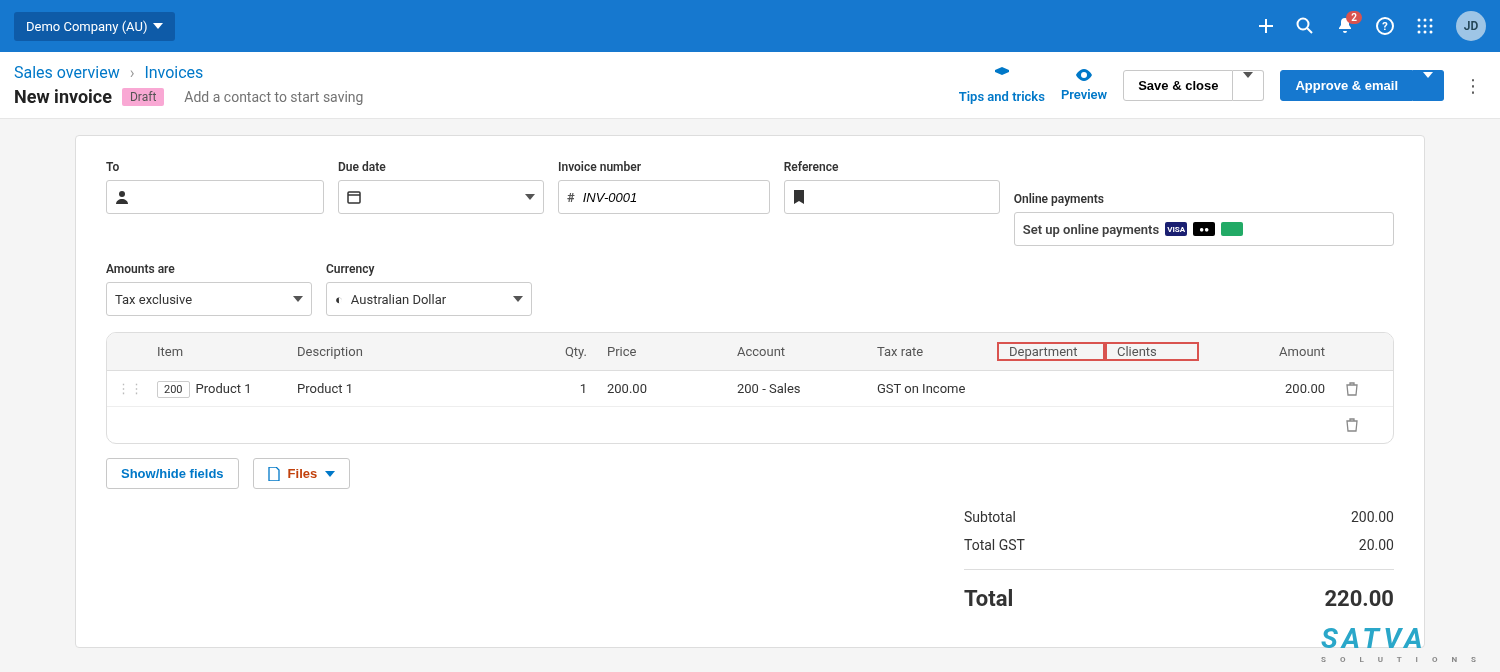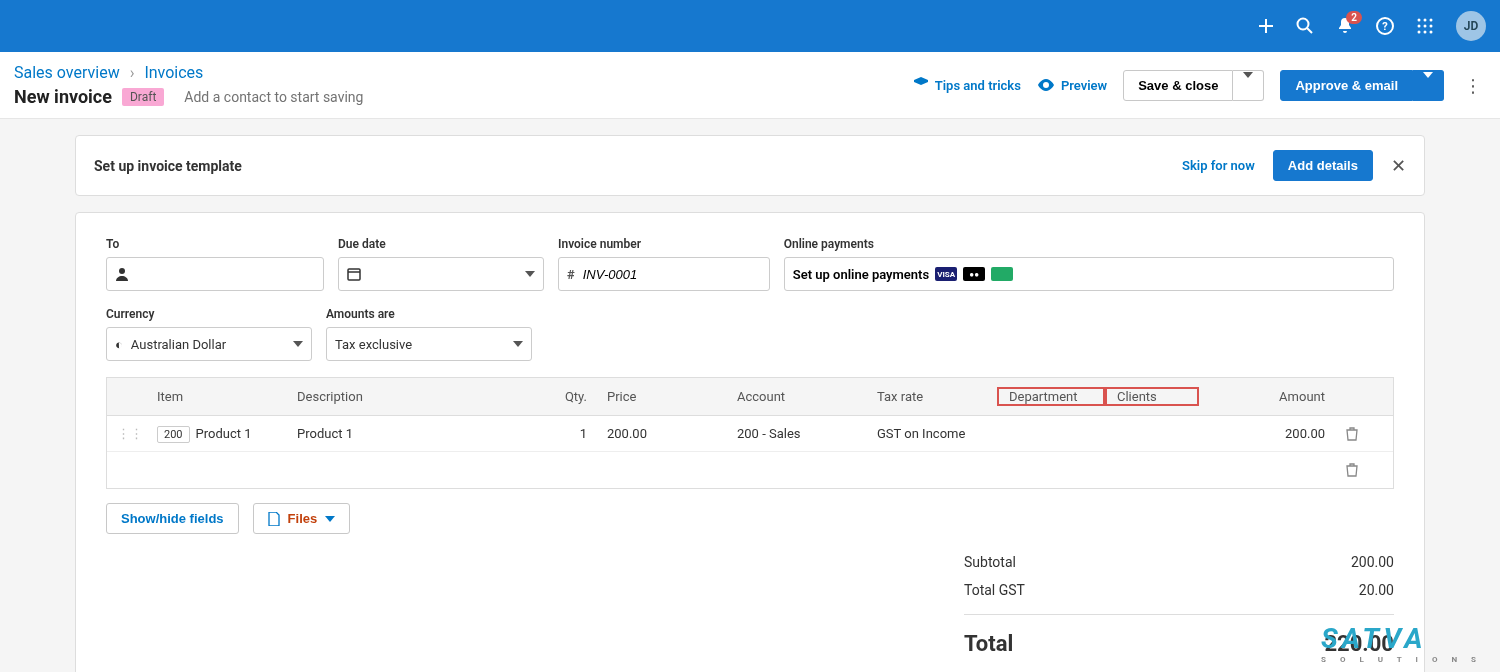--- a/index.html
+++ b/index.html
@@ -13,21 +13,21 @@
 .avatar { width: 30px; height: 30px; border-radius: 50%; background: #9ec5e6; display:flex; align-items:center; justify-content:center; font-size:12px; font-weight:600; color:#245; }
 .subbar { background: #fff; height: 67px; display:flex; align-items:center; padding: 0 14px; border-bottom:1px solid #e6e6e6; }
 .crumbs { font-size:16px; color:#0078c8; }
 .crumbs .sep { color:#999; margin: 0 6px; }
 .title-row { display:flex; align-items:center; gap:10px; margin-top:4px;}
 .page-title { font-size:18px; font-weight:700; color:#222; }
 .draft-badge { background:#f9a8d4; color:#555; padding:2px 8px; border-radius:2px; font-size:12px; }
 .hint { color:#737373; font-size:14px; margin-left:10px;}
 .sub-left { display:flex; flex-direction:column; }
 .sub-right { margin-left:auto; display:flex; align-items:center; gap:16px; }
-.link-action { color:#0078c8; font-weight:600; display:flex; align-items:center; gap:6px; cursor:pointer; font-size:13px; }
+.link-action { color:#0078c8; font-weight:600; display:flex; align-items:center; gap:6px; cursor:pointer; font-size:13px;flex-direction:column; }
 .btn { border:1px solid #c8c8c8; background:#fff; padding:7px 14px; border-radius:3px; font-weight:600; cursor:pointer; font-size:13px; }
 .btn-group { display:flex; }
 .btn-group .btn { border-radius:0; }
 .btn-group .btn:first-child { border-radius:3px 0 0 3px; }
 .btn-group .btn.caret { border-left:0; border-radius:0 3px 3px 0; padding:7px 10px;}
 .btn-primary { background:#1678cf; color:#fff; border-color:#1678cf; }
 .dots-btn { cursor:pointer; color:#555; font-size:18px; padding:0 4px;}
 .content { padding: 16px 75px 30px; }
 .banner { background:#fff; border:1px solid #ddd; border-radius:4px; padding:14px 18px; display:flex; align-items:center; margin-bottom:16px; }
 .banner-title { font-weight:700; font-size:14px; }
@@ -35,21 +35,21 @@
 .close-x { cursor:pointer; font-size:18px; color:#555; }
 .form-card { background:#fff; border:1px solid #ddd; border-radius:4px; padding:24px 30px 30px; }
 .form-row { display:flex; gap:14px; margin-bottom:16px; flex-wrap: nowrap; }
 .field { display:flex; flex-direction:column; }
 .field label { font-weight:600; font-size:12px; color:#333; margin-bottom:6px; }
 .input-wrap { border:1px solid #ccc; border-radius:3px; height:34px; display:flex; align-items:center; padding:0 8px; background:#fff; gap:8px; }
 .input-wrap .caret-d { margin-left:auto; }
 .caret-d { width:0; height:0; border-left:5px solid transparent; border-right:5px solid transparent; border-top:6px solid #555; }
 .caret-d.white { border-top-color:#fff; }
 .input-text { border:0; outline:0; flex:1; font-size:13px;font-style:italic; }
-.table { border:1px solid #ddd; border-radius:0; overflow:hidden; margin-top:4px;}
+.table { border:1px solid #ddd; border-radius:10px; overflow:hidden; margin-top:4px;}
 .thead { background:#f5f5f5; display:flex; height:38px; align-items:center; border-bottom:1px solid #ddd; font-size:13px; color:#555;}
 .th, .td { padding:0 10px; }
 .col-drag{width:40px;flex-shrink:0;}
 .col-item{width:140px;flex-shrink:0;}
 .col-desc{width:240px;flex-shrink:0;}
 .col-qty{width:70px; text-align:right;flex-shrink:0;}
 .col-price{width:130px; text-align:left;flex-shrink:0;}
 .col-acct{width:140px;flex-shrink:0;}
 .col-tax{width:130px;flex-shrink:0;}
 .col-dept{width:108px;flex-shrink:0;}
@@ -66,27 +66,31 @@
 .totals { margin-left:auto; width:430px; margin-top:14px;}
 .tot-row{display:flex; justify-content:space-between; padding:6px 0; font-size:14px;}
 .tot-sep{border-top:1px solid #ddd; margin:10px 0;}
 .tot-total{font-size:22px; font-weight:700;}
 .watermark { position:fixed; right:18px; bottom:8px; font-size:28px; font-weight:700; color:#2aa7c9; letter-spacing:4px; font-style:italic;}
 .watermark small{display:block; font-size:8px; letter-spacing:6px; color:#888; font-style:normal; text-align:right;}
 .mini-icon{display:inline-flex; align-items:center; justify-content:center;}
 .card-brand { width:22px; height:14px; border-radius:2px; font-size:8px; color:#fff; display:inline-flex; align-items:center; justify-content:center; font-weight:700;}
 .visa{background:#1a1f71;} .mc{background:#000;} .other{background:#2a6;} 
 .payments-wrap{border:1px solid #ccc; border-radius:3px; height:34px; display:flex; align-items:center; padding:0 8px; gap:6px;}
-.payments-wrap .link{color:#000000; font-weight:600;}
+.payments-wrap .link{color:#404040; font-weight:600;}
 svg{display:block;}
 </style>
 </head>
 <body>
 
 <div class="topnav">
+  <div class="org-select">
+    <span>Demo Company (AU)</span>
+    <span class="caret-d white"></span>
+  </div>
   <div class="nav-right">
     <span class="mini-icon">
         <svg width="16" height="16" viewBox="0 0 16 16">
           <path d="M7 1h2v6h6v2H9v6H7V9H1V7h6z" fill="#fff"></path>
         </svg>
       </span>
     <span class="mini-icon">
         <svg width="18" height="18" viewBox="0 0 18 18">
           <circle cx="7" cy="7" r="5.5" stroke="#fff" stroke-width="2" fill="none"></circle>
           <path d="M11 11l5 5" stroke="#fff" stroke-width="2"></path>
@@ -158,28 +162,20 @@
     <div class="btn-group">
       <button class="btn btn-primary">Approve &amp; email</button>
       <button class="btn btn-primary caret"><span class="caret-d white"></span></button>
     </div>
     <span class="dots-btn">⋮</span>
   </div>
 </div>
 
 <div class="content">
 
-  <div class="banner">
-    <span class="banner-title">Set up invoice template</span>
-    <div class="banner-right">
-      <span class="link-action" style="font-weight:600;">Skip for now</span>
-      <button class="btn btn-primary">Add details</button>
-      <span class="close-x">✕</span>
-    </div>
-  </div>
 
   <div class="form-card">
     <div class="form-row">
       <div class="field" style="flex:0 0 206px;">
         <label>To</label>
         <div class="input-wrap">
           <svg width="14" height="14" viewBox="0 0 14 14">
               <circle cx="7" cy="4" r="3" fill="#333"></circle>
               <path d="M1 14c0-3 3-5 6-5s6 2 6 5" fill="#333"></path>
             </svg>
@@ -196,44 +192,53 @@
           <span class="caret-d"></span>
         </div>
       </div>
       <div class="field" style="flex:0 0 206px;">
         <label>Invoice number</label>
         <div class="input-wrap">
           <span style="font-weight:700;color:#555;">#</span>
           <input class="input-text" type="text" value="INV-0001" style="">
         </div>
       </div>
-      <div class="field" style="flex:1;">
+      <div class="field" style="flex:0 0 206px;">
+        <label>Reference</label>
+        <div class="input-wrap">
+          <svg width="12" height="14" viewBox="0 0 12 14">
+              <path d="M1 0h10v14l-5-3-5 3z" fill="#333"></path>
+            </svg>
+          <input class="input-text" type="text" style="">
+        </div>
+      </div>
+      <div class="field" style="flex:1;margin-top:32px;">
         <label>Online payments</label>
         <div class="payments-wrap">
           <span class="link">Set up online payments</span>
           <span class="card-brand visa">VISA</span>
           <span class="card-brand mc">●●</span>
           <span class="card-brand other"></span>
         </div>
       </div>
     </div>
 
     <div class="form-row">
       <div class="field" style="width:206px;">
+        <label>Amounts are</label>
+        <div class="input-wrap">
+          <span>Tax exclusive</span>
+          <span class="caret-d"></span>
+        </div>
+      </div>
+      <div class="field" style="width:206px;">
         <label>Currency</label>
         <div class="input-wrap">
           <span style="font-weight:700;">◐</span>
           <span>Australian Dollar</span>
-          <span class="caret-d"></span>
-        </div>
-      </div>
-      <div class="field" style="width:206px;">
-        <label>Amounts are</label>
-        <div class="input-wrap">
-          <span>Tax exclusive</span>
           <span class="caret-d"></span>
         </div>
       </div>
     </div>
 
     <div class="table">
       <div class="thead">
         <div class="th col-drag"></div>
         <div class="th col-item">Item</div>
         <div class="th col-desc">Description</div>

